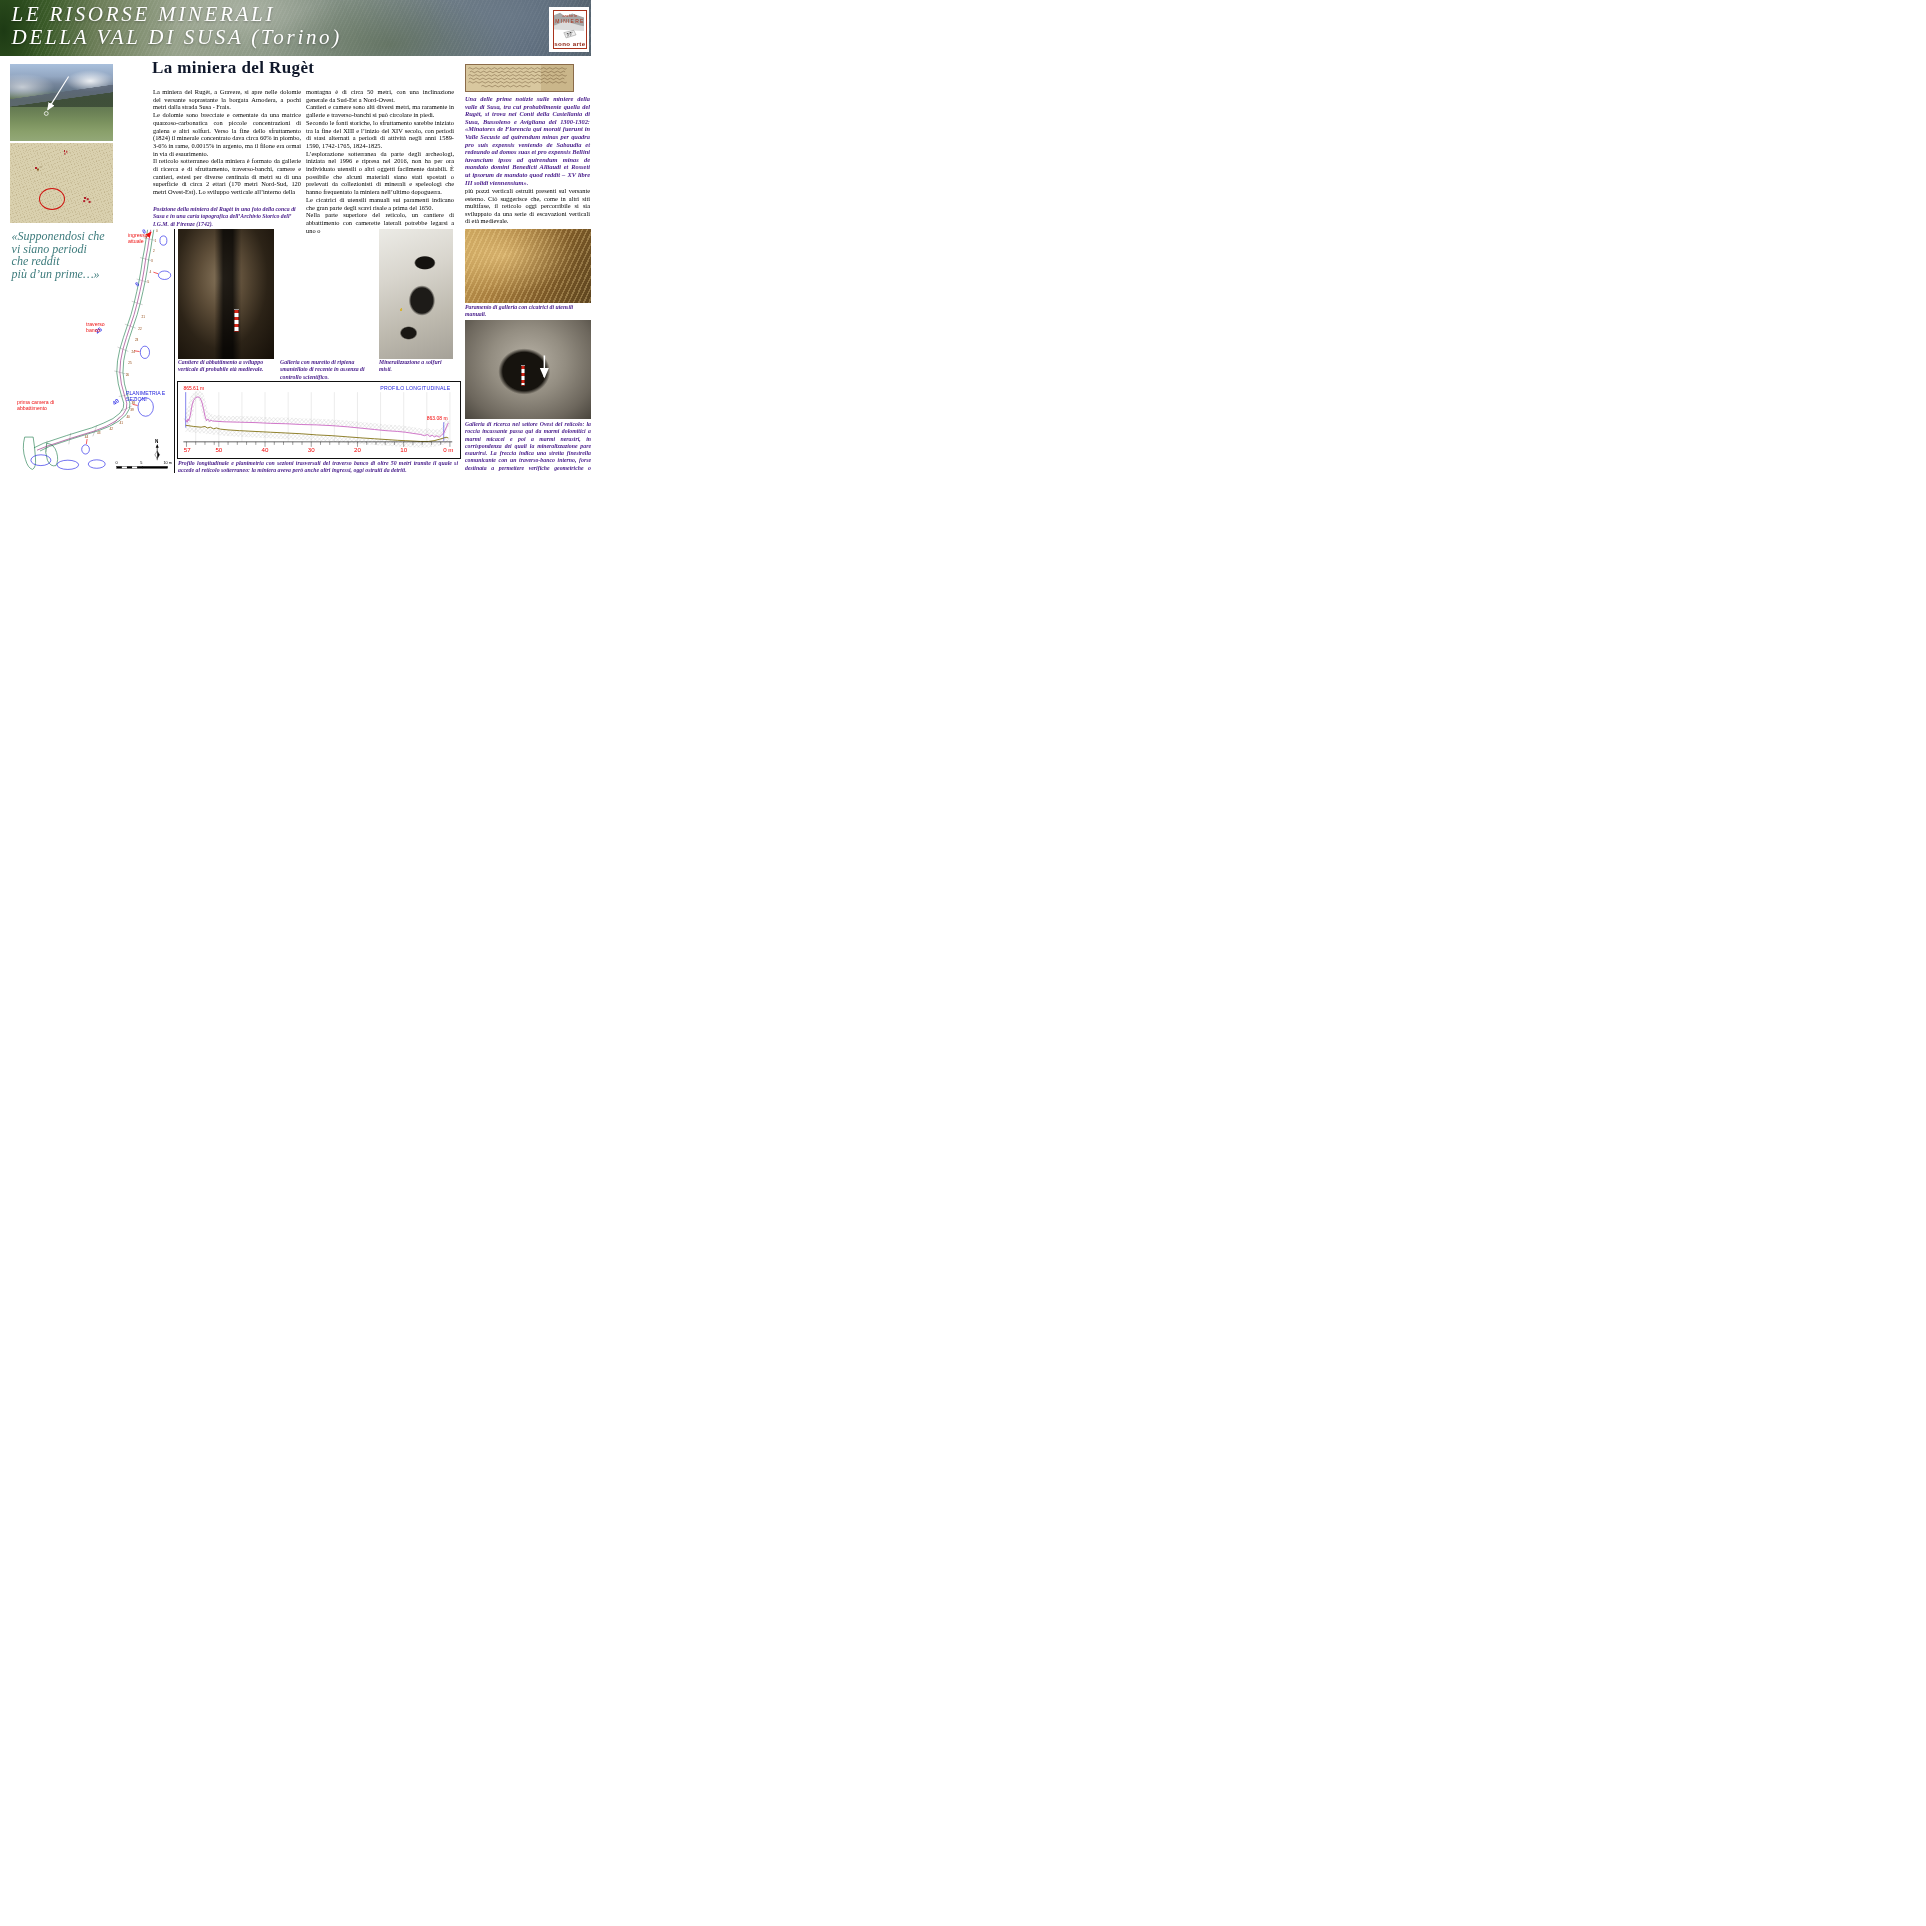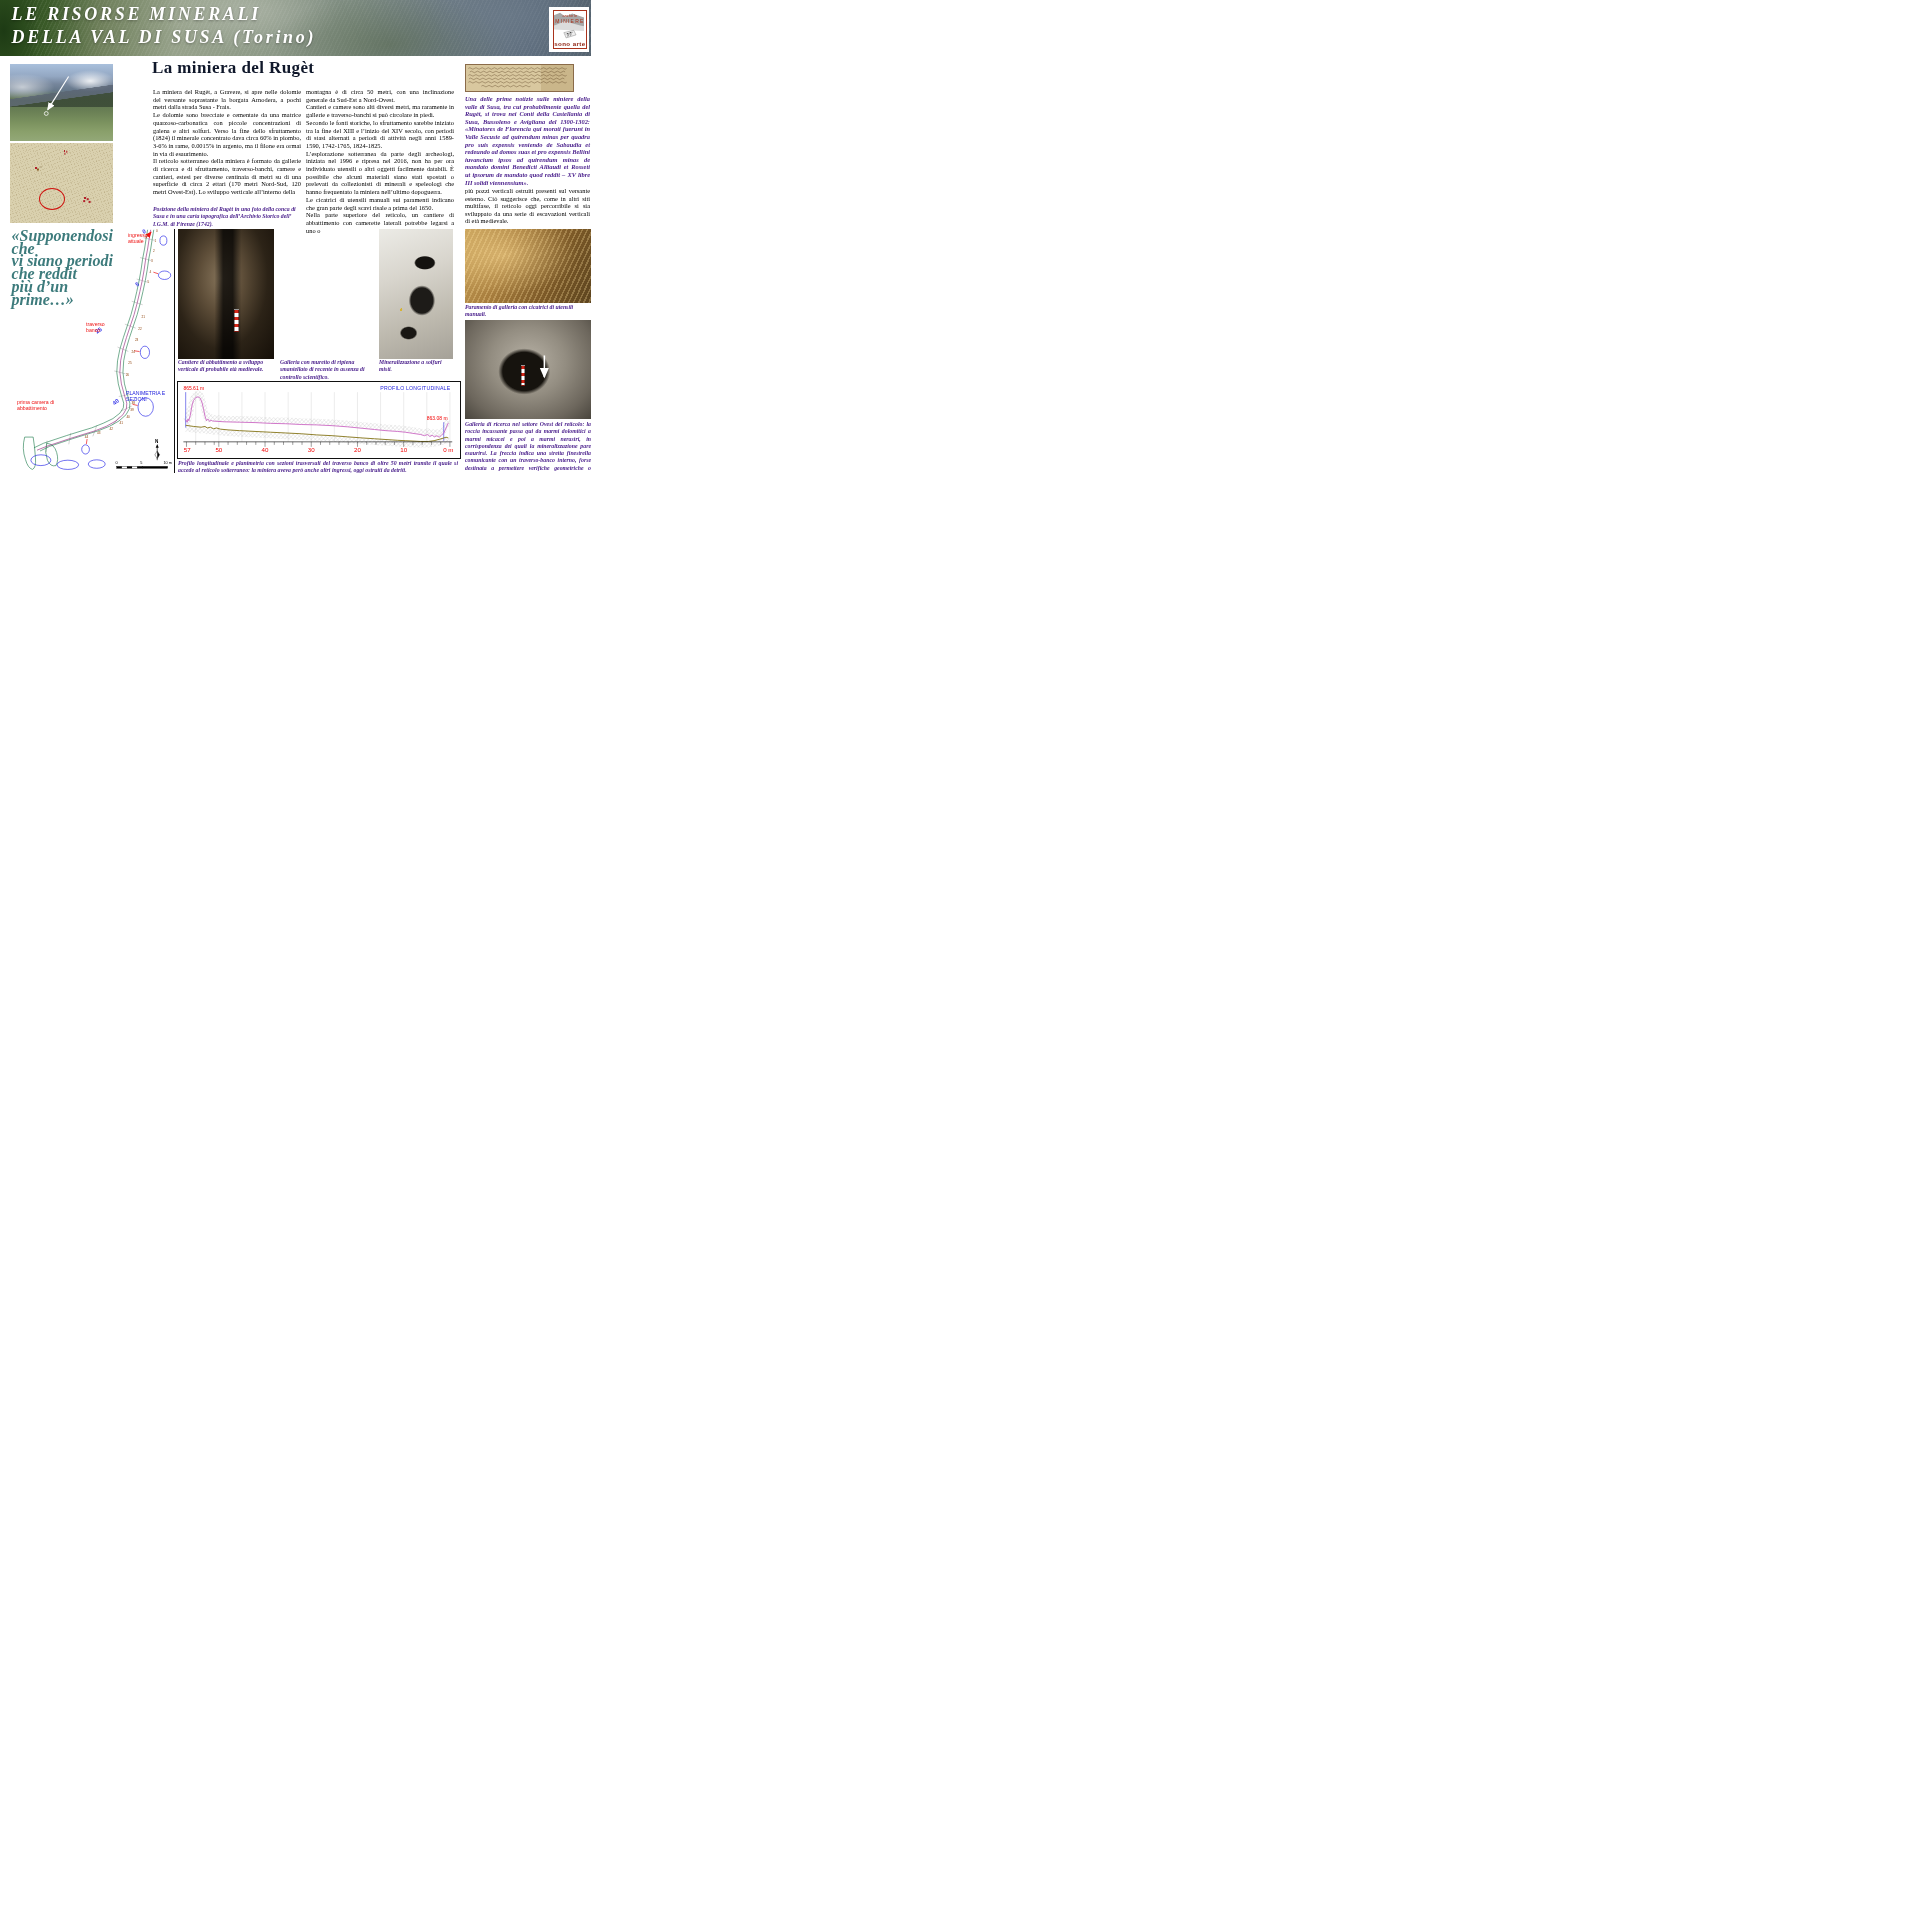--- a/index.html
+++ b/index.html
@@ -10,22 +10,22 @@
   
   .banner{left:0;top:0;width:591px;height:56px;
     background:
       radial-gradient(ellipse 116px 58px at 86% 28%, rgba(110,125,140,.55), transparent 70%),
       radial-gradient(ellipse 162px 73px at 66% 80%, rgba(82,100,70,.5), transparent 72%),
       radial-gradient(ellipse 131px 58px at 42% 20%, rgba(205,208,200,.4), transparent 70%),
       repeating-linear-gradient(115deg, rgba(255,255,255,.06) 0 1.2px, rgba(0,0,0,0) 1.2px 3.5px),
       linear-gradient(95deg,#27451c 0%,#3a5a28 8%,#6e7f5a 17%,#97a28b 30%,#8e9a88 45%,#7e8c82 60%,#6d7b85 75%,#5f6e7e 90%,#55636f 100%);}
   .banner-tree{left:0;top:0;width:46px;height:56px;
     background:radial-gradient(ellipse 35px 62px at 8% 55%, #1d3a14 0%, #2a4a1c 55%, rgba(42,74,28,0) 100%);}
-  .banner-title{left:11.6px;top:3.1px;width:462px;color:#fff;font-weight:bold;font-style:italic;
-    font-size:18px;line-height:23px;letter-spacing:2.7px;text-shadow:0 0.8px 2.7px rgba(0,0,0,.35);white-space:nowrap;}
+  .banner-title{left:11.6px;top:3.1px;width:462px;color:#fff;font-weight:normal;font-style:italic;
+    font-size:21px;line-height:23px;letter-spacing:2.7px;text-shadow:0 0.8px 2.7px rgba(0,0,0,.35);white-space:nowrap;}
   
   .logo-box{left:549px;top:6.5px;width:40px;height:45px;background:#fff;}
   .logo-inner{position:absolute;left:3.9px;top:3.5px;width:32px;height:37px;border:0.8px solid #a9331d;background:#fff;overflow:hidden;}
   .logo-line1{position:absolute;left:0;top:3.1px;width:100%;text-align:center;color:#a9331d;font-size:3.9px;line-height:4.2px;}
   .logo-line2{position:absolute;left:0;top:8px;width:100%;text-align:center;color:#a9331d;font-size:5px;letter-spacing:1.2px;line-height:5.4px;}
   .logo-line3{position:absolute;left:0;bottom:1.5px;width:100%;text-align:center;color:#8f2413;font-weight:bold;font-size:6.2px;letter-spacing:0.4px;}
 
   
   .photo{overflow:hidden;}
   .valley{left:10px;top:64px;width:103px;height:77px;
@@ -75,21 +75,21 @@
   
   .page-title{left:152px;top:58px;color:#0f172a;font-weight:bold;font-size:17px;letter-spacing:0.4px;}
   .bodycol{font-size:6.4px;line-height:7.7px;text-align:justify;color:#000;}
   .bodycol p{margin:0;}
   .col1{left:153px;top:88px;width:148px;}
   .col2{left:306px;top:88px;width:148px;}
   .purple{color:#471c8a;font-weight:bold;font-style:italic;}
   .map-caption{left:153px;top:206px;width:148px;font-size:5.8px;line-height:7.3px;}
   .sidebar-note{left:465px;top:95px;width:125px;font-size:6.4px;line-height:7.6px;text-align:justify;}
   .sidebar-cont{left:465px;top:187px;width:125px;font-size:6.4px;line-height:7.6px;text-align:justify;color:#000;}
-  .quote{left:11.6px;top:230px;width:109px;color:#3d7b7c;font-weight:bold;font-style:italic;font-size:16px;line-height:12.7px;}
+  .quote{left:11.6px;top:230px;width:109px;color:#3d7b7c;font-weight:normal;font-style:italic;font-size:12px;line-height:12.7px;}
 
   
   .divider{left:174px;top:229px;width:0.8px;height:247px;background:#111;}
   .plan-label{position:absolute;font-family:"Liberation Sans","DejaVu Sans",sans-serif;font-size:5.2px;line-height:6.2px;}
   .red{color:#ee1111;}
   .blue{color:#2525dd;}
   .scale-num{position:absolute;font-size:10px;color:#000;}
 
   
   .cap{font-size:5.8px;line-height:7.3px;}

